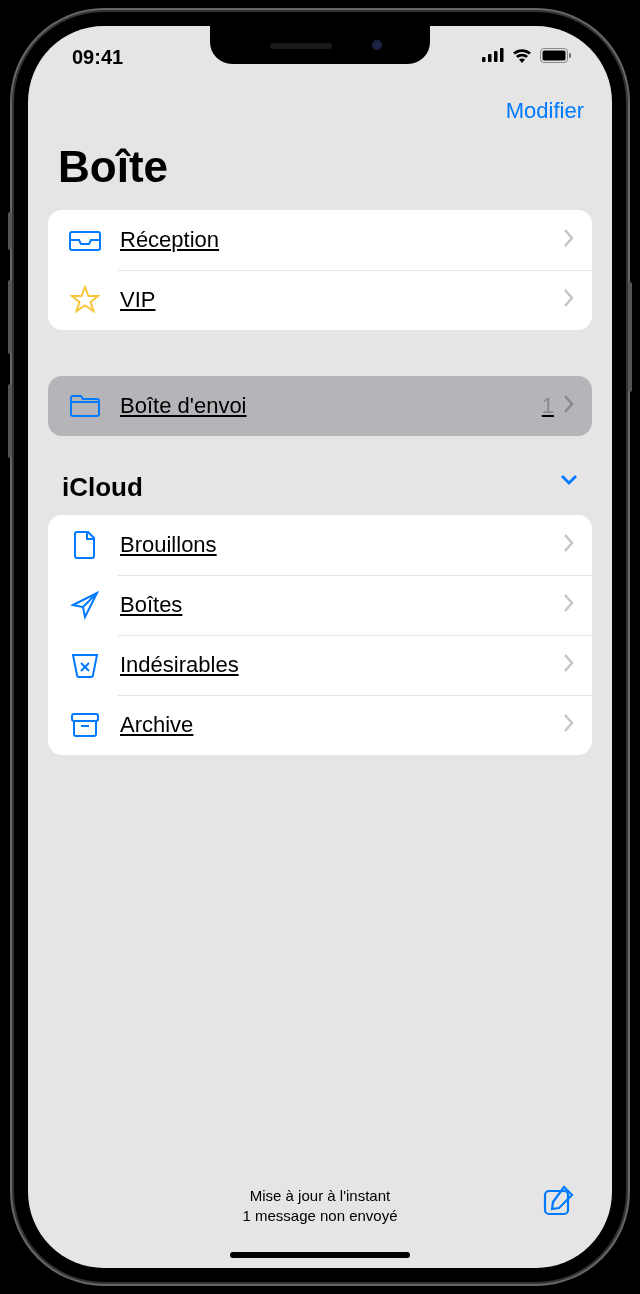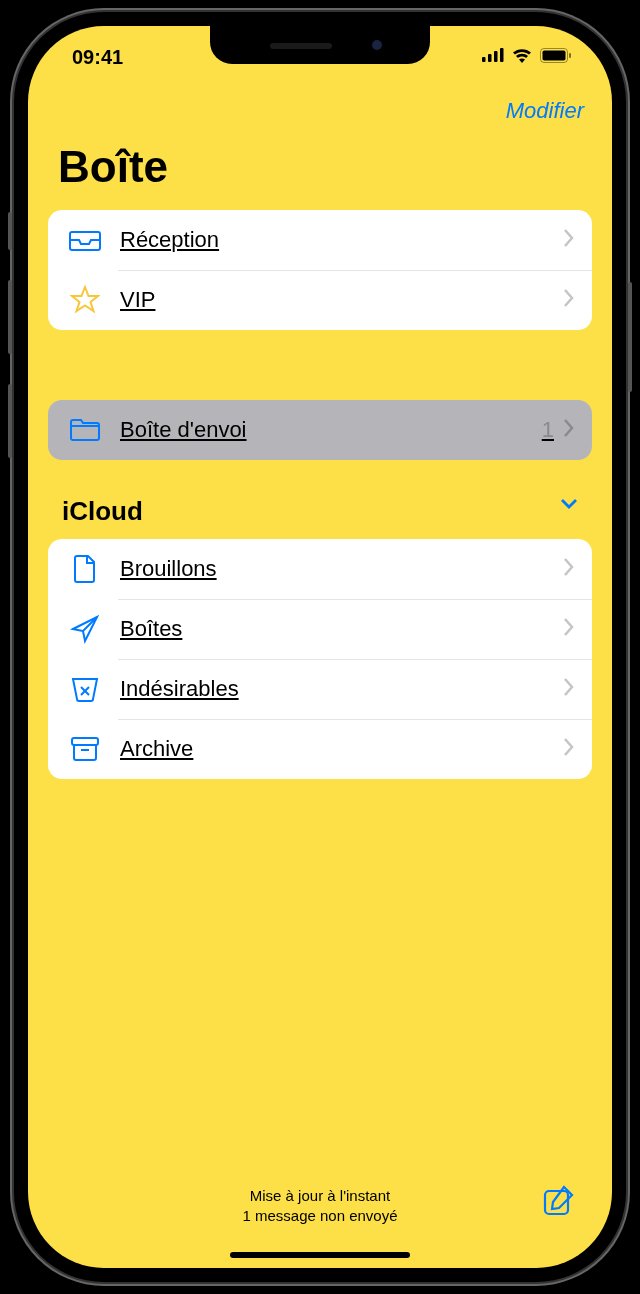--- a/index.html
+++ b/index.html
@@ -17,21 +17,21 @@
       height: 1270px;
       background: #000;
       border-radius: 90px;
       padding: 14px;
       position: relative;
       box-shadow: 0 0 0 2px #333, 0 0 0 4px #666;
     }
     .screen {
       width: 100%;
       height: 100%;
-      background: #fde047;
+      background: #e5e5e5;
       border-radius: 76px;
       overflow: hidden;
       position: relative;
       display: flex;
       flex-direction: column;
     }
     .notch {
       position: absolute;
       top: 0;
       left: 50%;
@@ -81,21 +81,20 @@
     .status-icons {
       display: flex;
       align-items: center;
       gap: 7px;
       margin-top: 8px;
     }
     .nav-bar {
       display: flex;
       justify-content: flex-end;
       padding: 18px 28px 10px;
-      font-style: italic;
     }
     .edit-btn {
       font-size: 22px;
       color: #007aff;
       font-weight: 400;
     }
     .title-large {
       font-size: 44px;
       font-weight: 700;
       color: #000;
@@ -106,21 +105,21 @@
       padding: 0 20px;
       overflow: hidden;
     }
     .group {
       background: #fff;
       border-radius: 14px;
       overflow: hidden;
     }
     .group.outbox {
       background: #b5b5b9;
-      margin-top: 70px;
+      margin-top: 46px;
     }
     .row {
       display: flex;
       align-items: center;
       min-height: 60px;
       padding: 0 18px 0 20px;
       position: relative;
       text-decoration: underline;
     }
     .row + .row::before {

